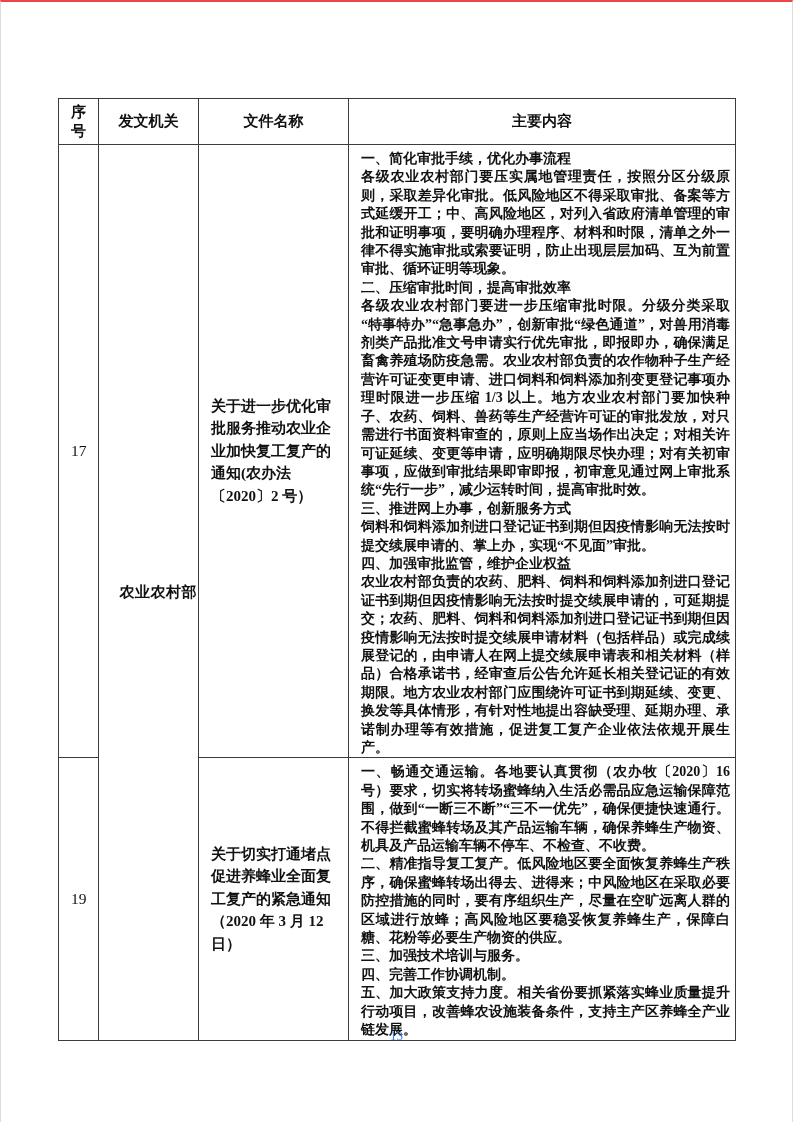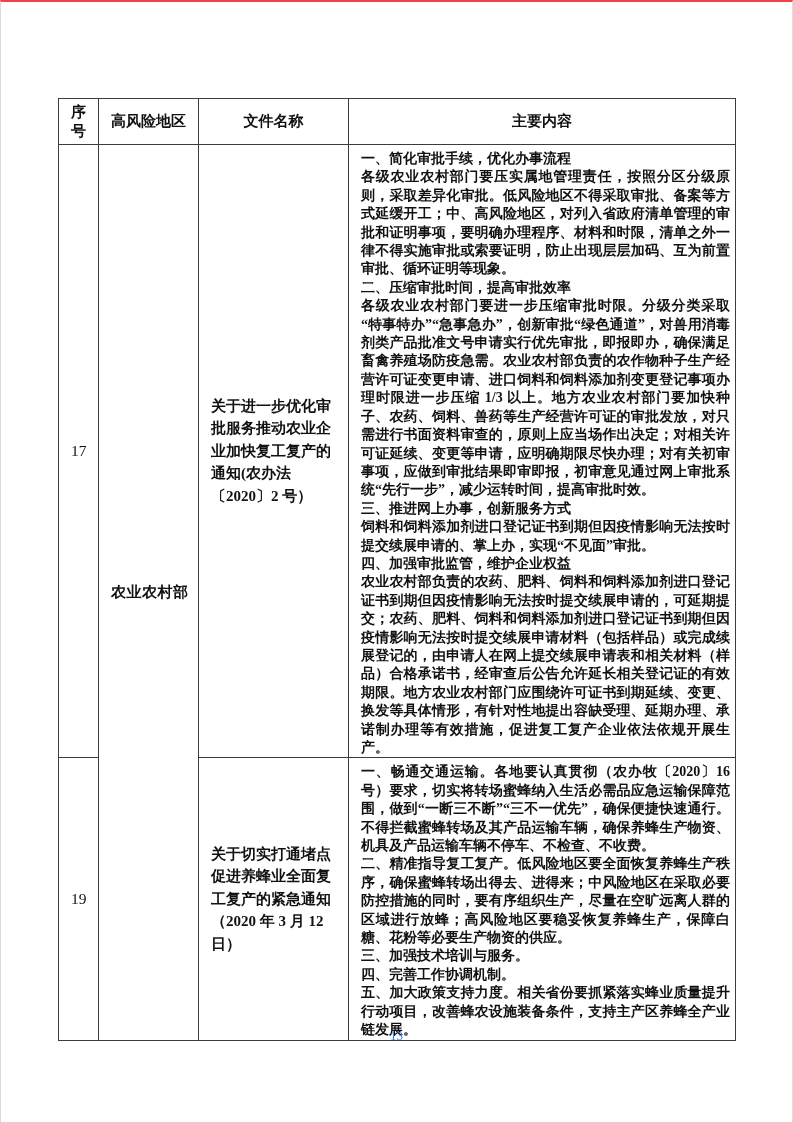--- a/index.html
+++ b/index.html
@@ -57,21 +57,21 @@
     word-break: break-all;
   }
 
   .td-serial {
     text-align: left;
     vertical-align: middle;
     font-size: 15.5px;
     font-weight: normal;
   }
   .td-agency {
-    text-align: left;
+    text-align: right;
     vertical-align: middle;
     font-size: 15px;
     font-weight: bold;
     letter-spacing: 0.5px;
   }
   .td-docname {
     vertical-align: middle;
     padding: 0 4px 0 7px;
   }
   .docname {
@@ -112,21 +112,21 @@
   <table class="doc-table">
     <colgroup>
       <col class="col-serial">
       <col class="col-agency">
       <col class="col-docname">
       <col class="col-content">
     </colgroup>
     <thead>
       <tr>
         <th class="th-serial"><span>序号</span></th>
-        <th>高风险地区</th>
+        <th>发文机关</th>
         <th>文件名称</th>
         <th>主要内容</th>
       </tr>
     </thead>
     <tbody>
       <tr class="row-17">
         <td class="td-serial">17</td>
         <td class="td-agency" rowspan="2">农业农村部</td>
         <td class="td-docname">
           <div class="docname">关于进一步优化审批服务推动农业企业加快复工复产的通知(农办法〔2020〕2 号）</div>

